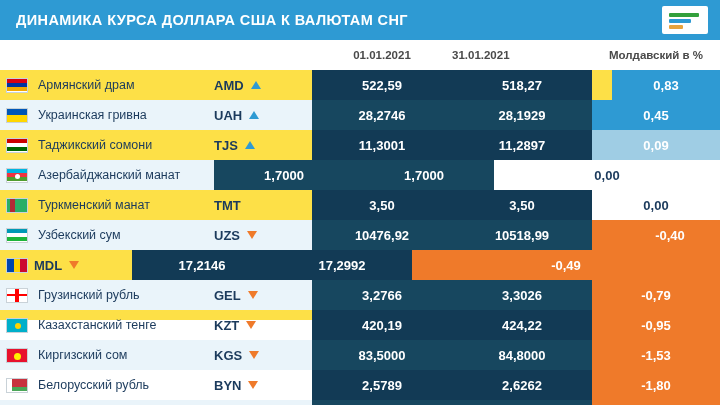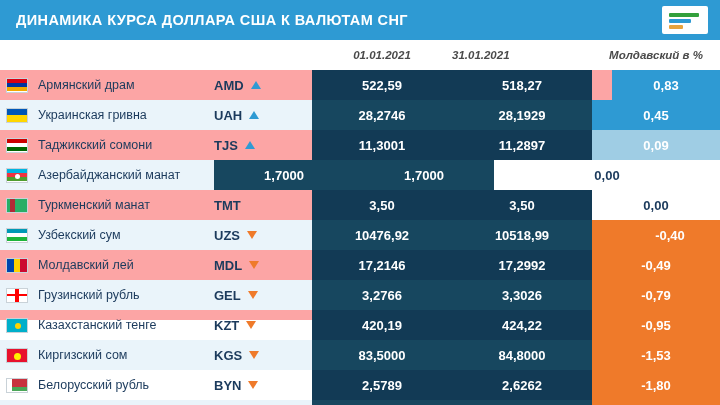--- a/index.html
+++ b/index.html
@@ -2,21 +2,21 @@
 <html><head>
 <meta charset="utf-8">
 <style>
   * { box-sizing: border-box; margin: 0; padding: 0; }
   html, body {
     width: 720px; height: 405px;
     font-family: "Liberation Sans", sans-serif;
     background: #ffffff;
     overflow: hidden;
   }
-  #page { position: relative; width: 720px; height: 320px; background: #fca5a5; }
+  #page { position: relative; width: 720px; height: 320px; background: #fde047; }
 
   
   .header {
     height: 40px;
     background: #2e9ad3;
     display: flex;
     align-items: center;
     justify-content: space-between;
     padding: 0 12px 0 16px;
   }
@@ -51,21 +51,21 @@
     color: #4a4a4a;
     font-weight: bold;
   }
   .c-flag   { width: 34px; flex: 0 0 34px; }
   .c-name   { width: 180px; flex: 0 0 180px; }
   .c-code   { width: 98px;  flex: 0 0 98px; }
   .c-d1     { width: 140px; flex: 0 0 140px; text-align: center; }
   .c-d2     { width: 140px; flex: 0 0 140px; text-align: left; }
   .c-chg    { flex: 1 1 auto; text-align: center; }
 
-  .colhead .c-d1, .colhead .c-d2, .colhead .c-chg { color: #4a4a4a; font-style: italic; }
+  .colhead .c-d1, .colhead .c-d2, .colhead .c-chg { color: #4a4a4a; }
 
   
   .rows { position: relative; }
   .row {
     display: flex;
     align-items: center;
     height: 30px;
     font-size: 13px;
   }
   .row .c-flag { display: flex; align-items: center; justify-content: center; }
@@ -235,21 +235,20 @@
         <div class="c-chg" style="background: rgb(239, 122, 42); color: rgb(255, 255, 255); padding-left: 28px;">-0,40</div>
       </div>
       <div class="row">
         <div class="c-flag">
           <span class="flag">
             <span class="v" style="left: 0%; width: 33.34%; background: rgb(0, 70, 174);"></span>
             <span class="v" style="left: 33.34%; width: 33.34%; background: rgb(255, 210, 0);"></span>
             <span class="v" style="left: 66.68%; width: 33.34%; background: rgb(204, 9, 47);"></span>
           </span>
         </div>
-        <div class="c-name">Молдавский лей</div>
         <div class="c-code">
           <span>MDL</span>
           <span class="tri down"></span>
         </div>
         <div class="c-d1">17,2146</div>
         <div class="c-d2">17,2992</div>
         <div class="c-chg" style="background: rgb(239, 122, 42); color: rgb(255, 255, 255);">-0,49</div>
       </div>
       <div class="row alt">
         <div class="c-flag">

